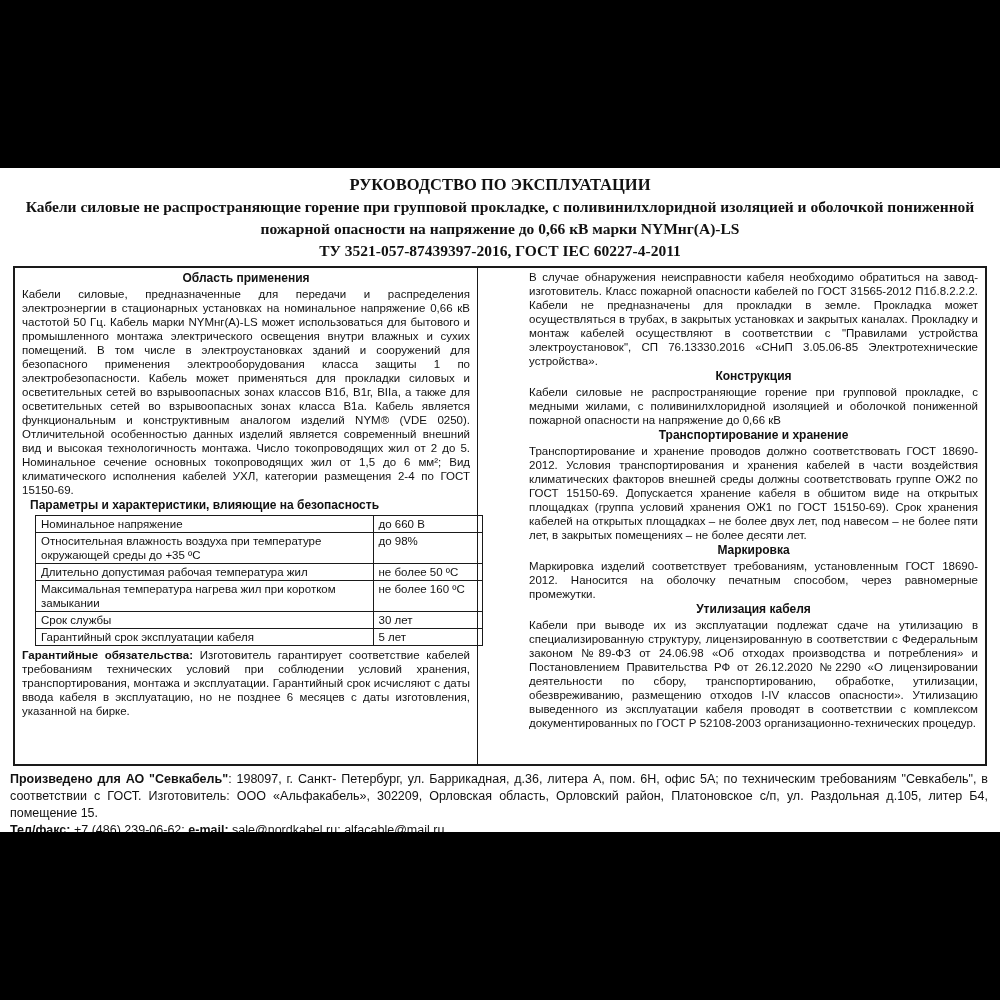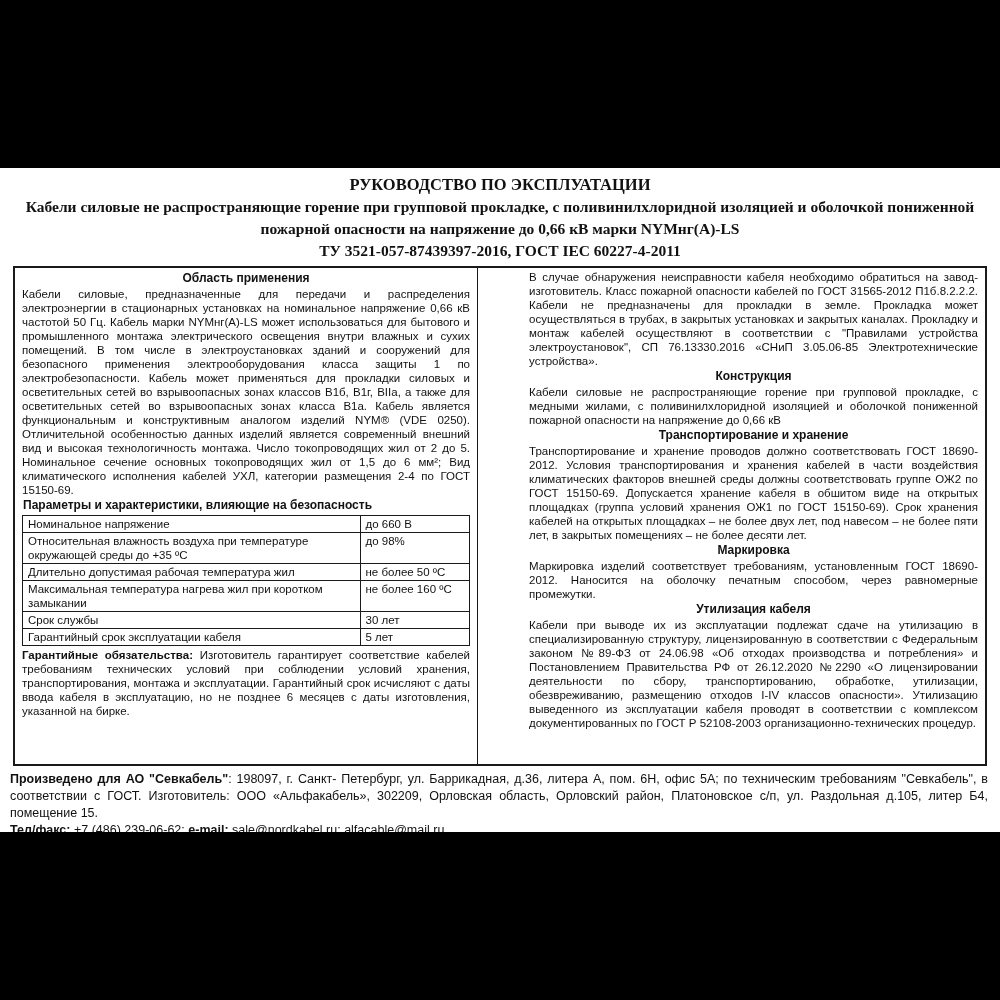--- a/index.html
+++ b/index.html
@@ -52,28 +52,28 @@
     text-align: center;
     font-size: 12px;
     line-height: 15px;
     margin: 1px 0 1px 0;
   }
   .col p.body { text-align: justify; }
   .params-heading {
     font-weight: bold;
     font-size: 12px;
     line-height: 15px;
-    margin: 1px 0 2px 1px;
+    margin: 1px 0 2px 8px;
   }
   .lead { font-weight: bold; }
   
   table.params {
     width: 100%;
     border-collapse: collapse;
-    margin: 0 0 2px 0;
+    margin: 0 0 2px 13px;
   }
   table.params td {
     border: 1px solid #1a1a1a;
     padding: 1px 5px;
     vertical-align: top;
     font-size: 11.5px;
     line-height: 14px;
   }
   table.params td.val { width: 24.5%; }
   

